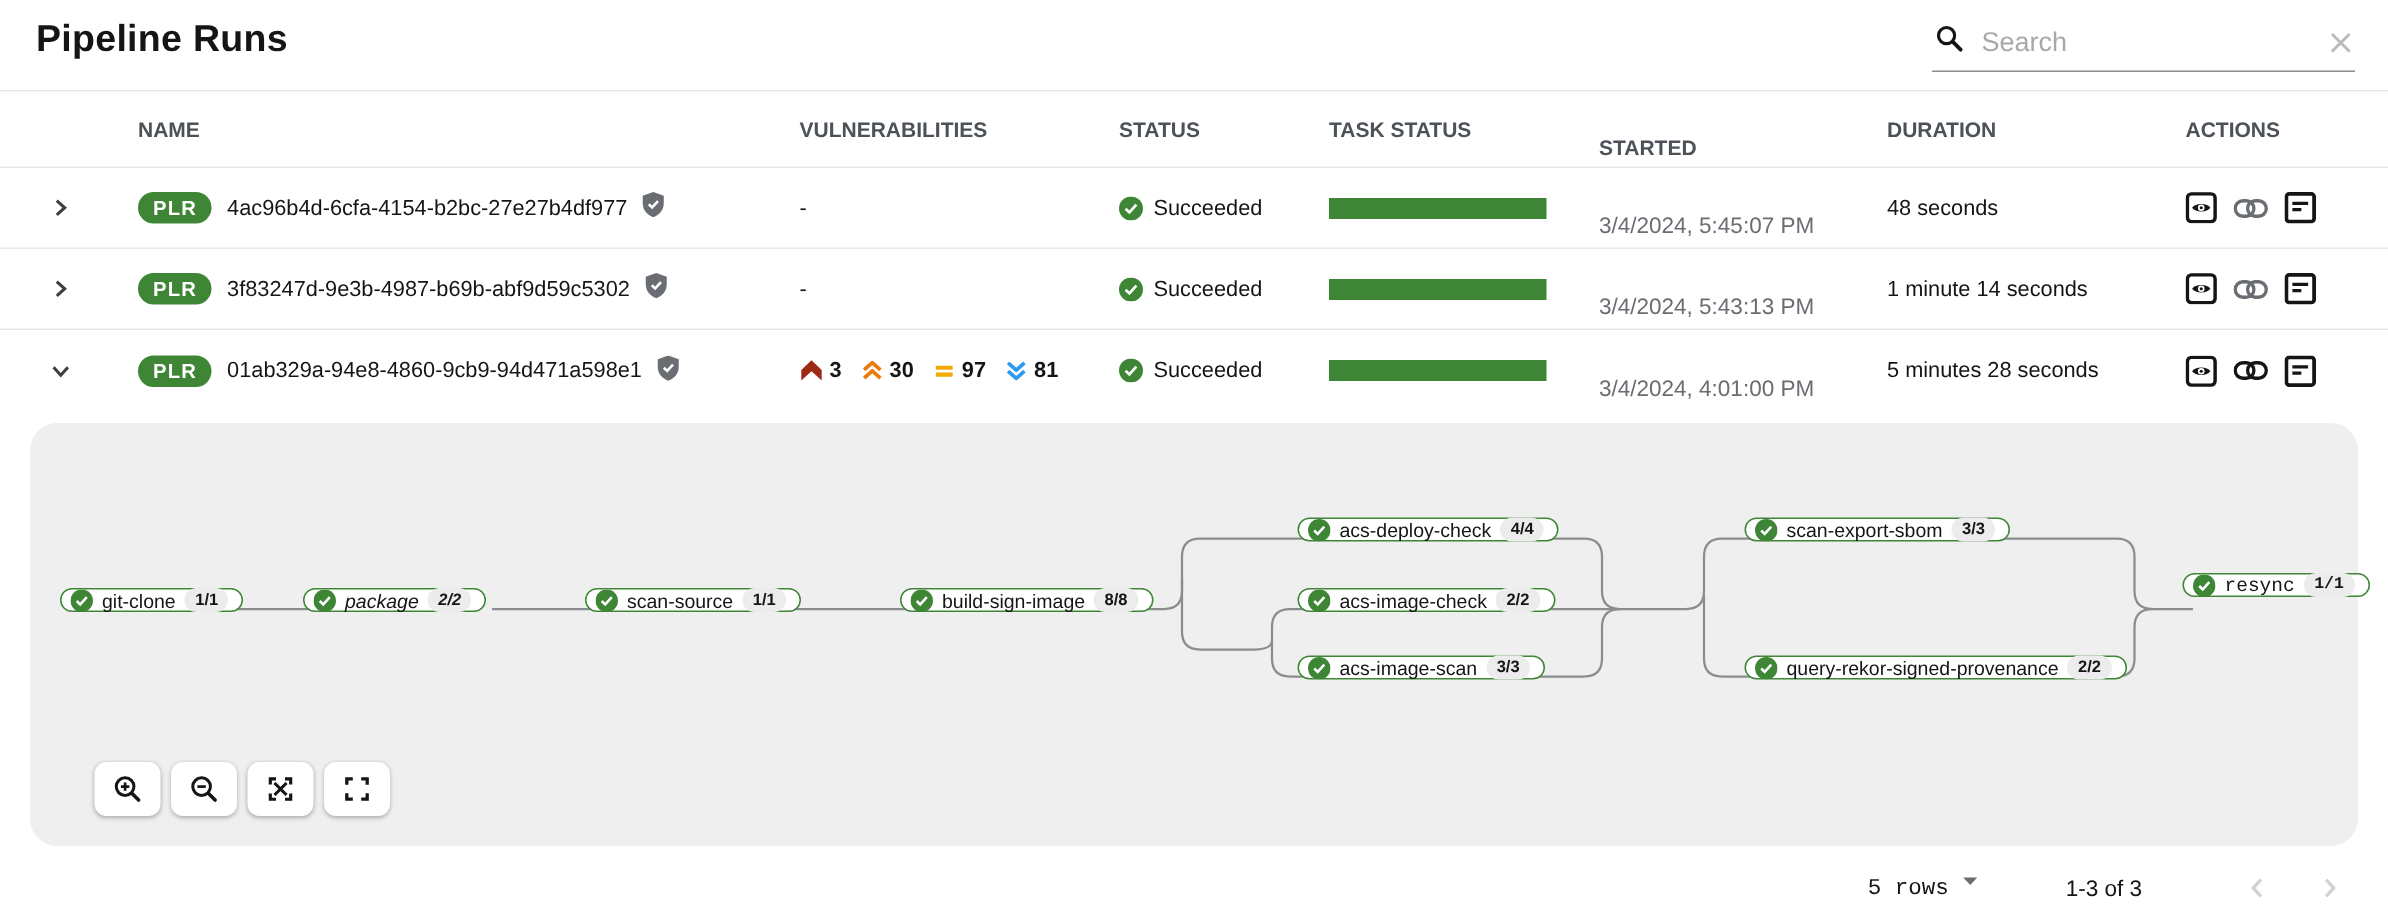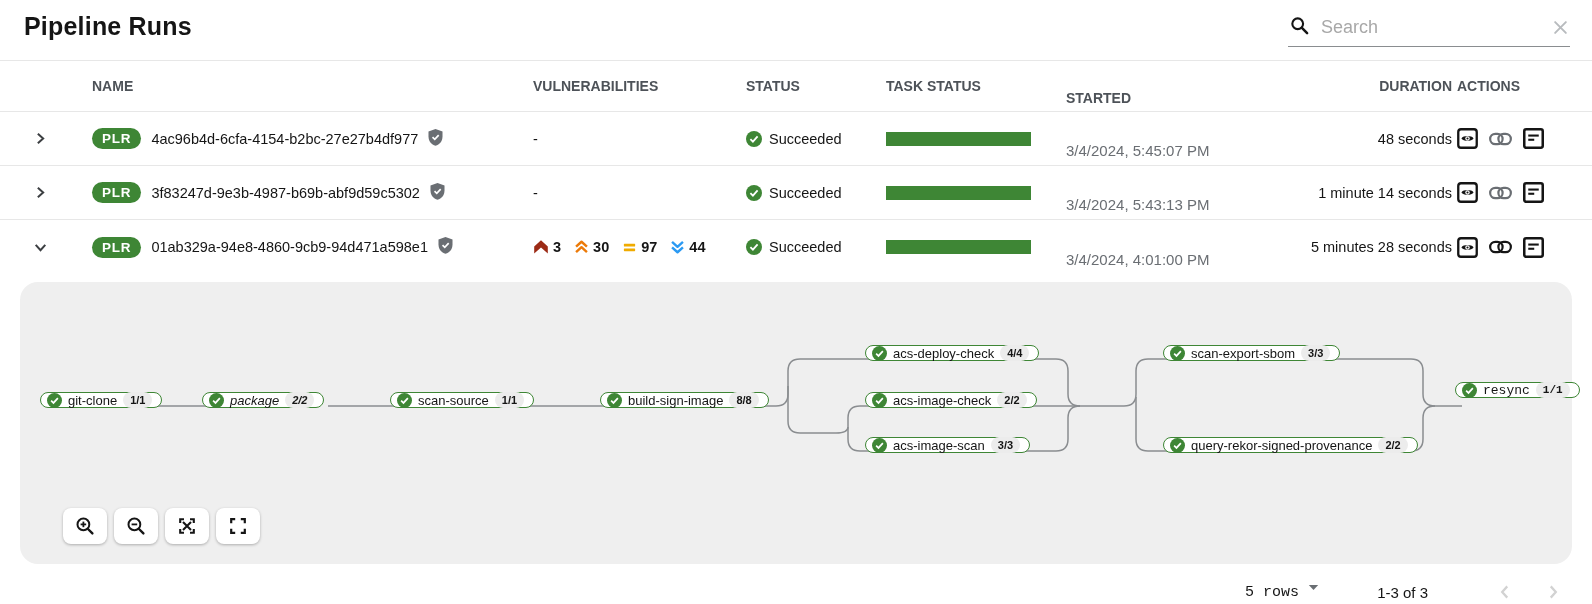--- a/index.html
+++ b/index.html
@@ -25,21 +25,21 @@
            border-top:1px solid #e7e7e7; border-bottom:1px solid #e7e7e7;
            font-size:14px; font-weight:700; color:#4d5258; }
   .trow  { display:flex; align-items:center; height:54px; padding-left:20px;
            border-bottom:1px solid #e7e7e7; font-size:14.5px; }
   .c-exp      { width:72px; display:flex; align-items:center; padding-left:8px; }
   .c-name     { width:441px; display:flex; align-items:center; gap:10px; }
   .c-vuln     { width:213px; display:flex; align-items:center; }
   .c-status   { width:140px; display:flex; align-items:center; gap:7px; }
   .c-task     { width:180px; }
   .c-started  { width:192px;margin-top:24px; }
-  .c-duration { width:194px;text-align:right; }
+  .c-duration { width:194px; }
   .c-actions  { width:120px; display:flex; align-items:center; gap:11px; padding-left:5px; }
   .trow .c-started { color:#6a6e73; font-size:15px; }
   .expand-btn { background:none; border:0; padding:4px; cursor:pointer; line-height:0; }
   .plr-badge { display:inline-block; background:#3E8635; color:#fff; font-size:13.5px;
                font-weight:600; letter-spacing:.8px; padding:3px 10px; border-radius:12px; }
   .run-name { color:#151515; text-decoration:none; cursor:pointer; }
   .taskbar { width:145px; height:14px; background:#3E8635; }
   .sev { display:inline-flex; align-items:center; gap:4px; margin-right:13px;
          font-weight:700; font-size:14.5px; }
   .icon-btn { background:none; border:0; padding:0; cursor:pointer; line-height:0; }
@@ -246,21 +246,21 @@
       <svg width="15" height="16" viewBox="0 0 16 16">
           <rect x="2" y="4.6" width="12" height="2.9" rx="0.6" fill="#F0AB00"></rect>
           <rect x="2" y="9.5" width="12" height="2.9" rx="0.6" fill="#F0AB00"></rect>
         </svg>
       <b>97</b>
     </span>
     <span class="sev">
       <svg width="15" height="16" viewBox="0 0 16 16">
           <path d="M2.2 2.6 L8 7.8 L13.8 2.6 M2.2 8.4 L8 13.6 L13.8 8.4" fill="none" stroke="#2B9AF3" stroke-width="2.6" stroke-linejoin="round"></path>
         </svg>
-      <b>44</b>
+      <b>81</b>
     </span>
   </div>
   <div class="c-status">
     <svg width="16" height="16" viewBox="0 0 16 16">
         <circle cx="8" cy="8" r="8" fill="#3E8635"></circle>
         <path d="M4.4 8.2 L6.9 10.6 L11.6 5.4" fill="none" stroke="#fff" stroke-width="1.8"></path>
       </svg>
     <span>Succeeded</span>
   </div>
   <div class="c-task">

